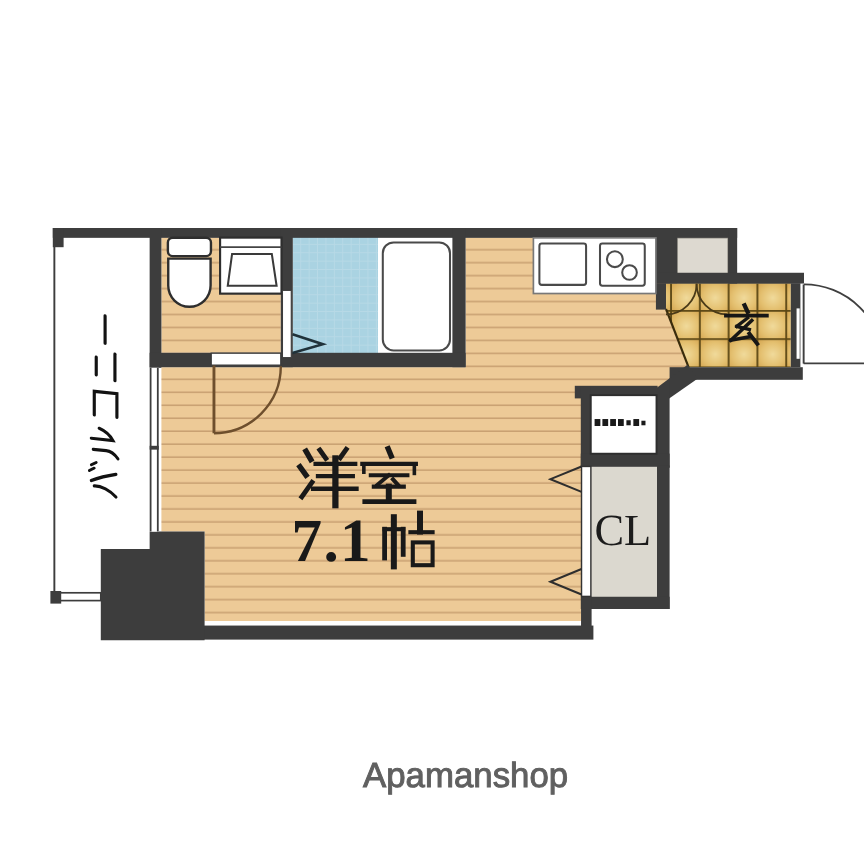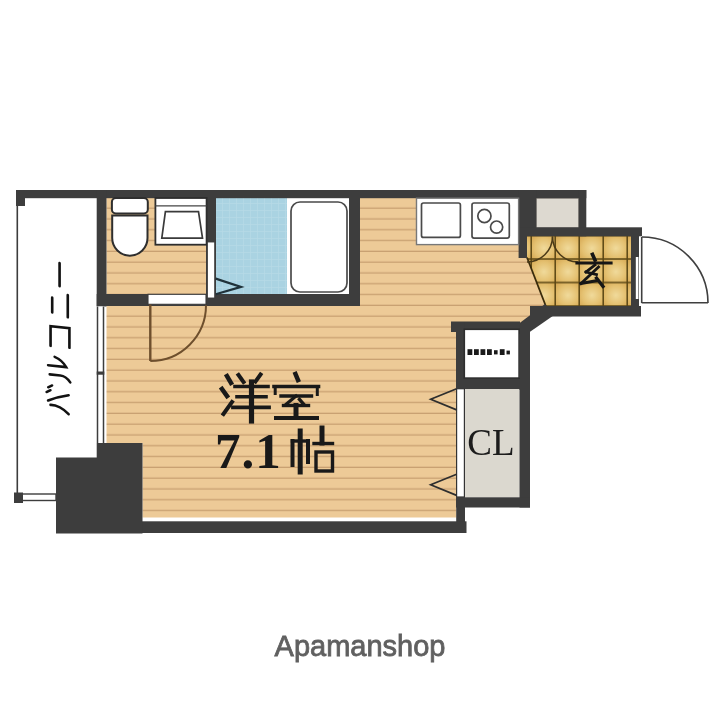--- a/index.html
+++ b/index.html
@@ -1,16 +1,16 @@
 <!DOCTYPE html>
 <html><head>
 <meta charset="utf-8">
 <style>
   html,body{margin:0;padding:0;background:#ffffff;width:720px;height:720px;overflow:hidden;}
-  .page{position:relative;width:624px;height:720px;font-family:"Liberation Sans",sans-serif;}
+  .page{position:relative;width:624px;height:720px;font-family:"Liberation Sans",sans-serif;margin-left:28px;}
   svg{position:absolute;left:0;top:0;}
 </style>
 </head>
 <body>
 <div class="page">
 <svg width="720" height="720" viewBox="0 0 720 720">
 <defs>
   <pattern id="plank" patternUnits="userSpaceOnUse" x="0" y="198" width="40" height="10.8">
     <rect width="40" height="10.8" fill="#edca97"></rect>
     <rect y="9.5" width="40" height="1.4" fill="#c9a172"></rect>

